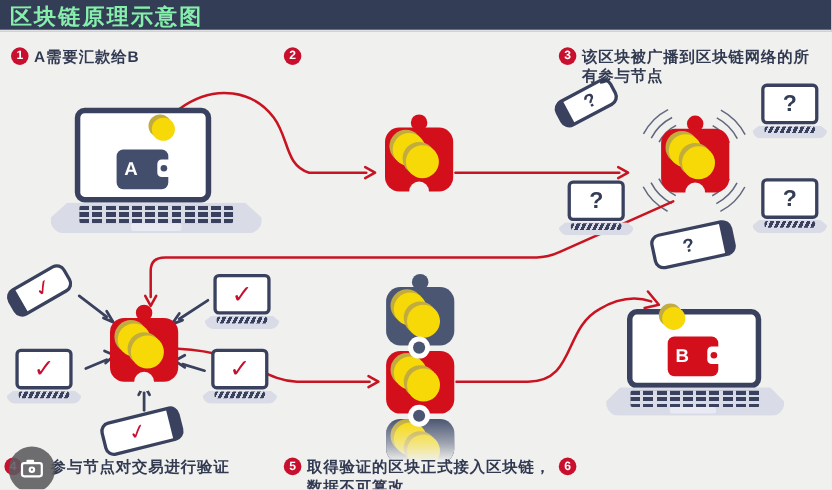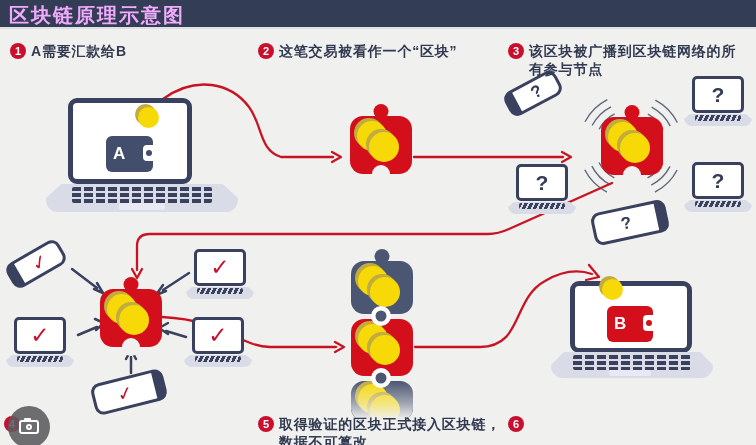--- a/index.html
+++ b/index.html
@@ -3,21 +3,21 @@
 <meta charset="utf-8">
 <style>
   html,body{margin:0;padding:0;background:#e9e9e9;}
   .stage{position:relative;width:756px;height:445px;background:#f0f0ee;overflow:hidden;
          font-family:"Liberation Sans","DejaVu Sans",sans-serif;}
   .stage *{box-sizing:border-box;}
 
   
   .titlebar{position:absolute;left:0;top:0;width:756px;height:29px;background:#343d56;
             border-bottom:2px solid #dfe0e4;z-index:4;}
-  .title{color:#f0abfc;font-size:20px;font-weight:bold;letter-spacing:2px;padding:2px 0 0 9px;display:block;}
+  .title{color:#86efac;font-size:20px;font-weight:bold;letter-spacing:2px;padding:2px 0 0 9px;display:block;}
 
   
   .step-label{position:absolute;display:flex;align-items:flex-start;z-index:4;}
   .badge{flex:none;width:16px;height:16px;border-radius:50%;background:#c8102e;color:#fff;
          font-size:11px;font-weight:bold;display:flex;align-items:center;justify-content:center;margin:1px 5px 0 0;}
   .cap{font-size:14px;line-height:18px;color:#323a52;font-weight:600;letter-spacing:0.8px;}
   #cap1{left:10px;top:42px;width:230px;}
   #cap2{left:258px;top:42px;width:246px;}
   #cap3{left:508px;top:42px;}
   #cap3 .cap{width:214px;}
@@ -179,28 +179,28 @@
   <div class="titlebar">
     <span class="title">区块链原理示意图</span>
   </div>
 
   <div class="step-label" id="cap1">
     <span class="badge">1</span>
     <span class="cap">A需要汇款给B</span>
   </div>
   <div class="step-label" id="cap2">
     <span class="badge">2</span>
-    <span class="cap">这笔交易被看作一个“区块”</span>
   </div>
   <div class="step-label" id="cap3">
     <span class="badge">3</span>
     <span class="cap">该区块被广播到区块链网络的所有参与节点</span>
   </div>
   <div class="step-label" id="cap4">
     <span class="badge">4</span>
+    <span class="cap">参与节点对交易进行验证</span>
   </div>
   <div class="step-label" id="cap5">
     <span class="badge">5</span>
     <span class="cap">取得验证的区块正式接入区块链，数据不可篡改</span>
   </div>
   <div class="step-label" id="cap6">
     <span class="badge">6</span>
   </div>
 
   <div class="bl-screen" id="lapA-screen"></div>

